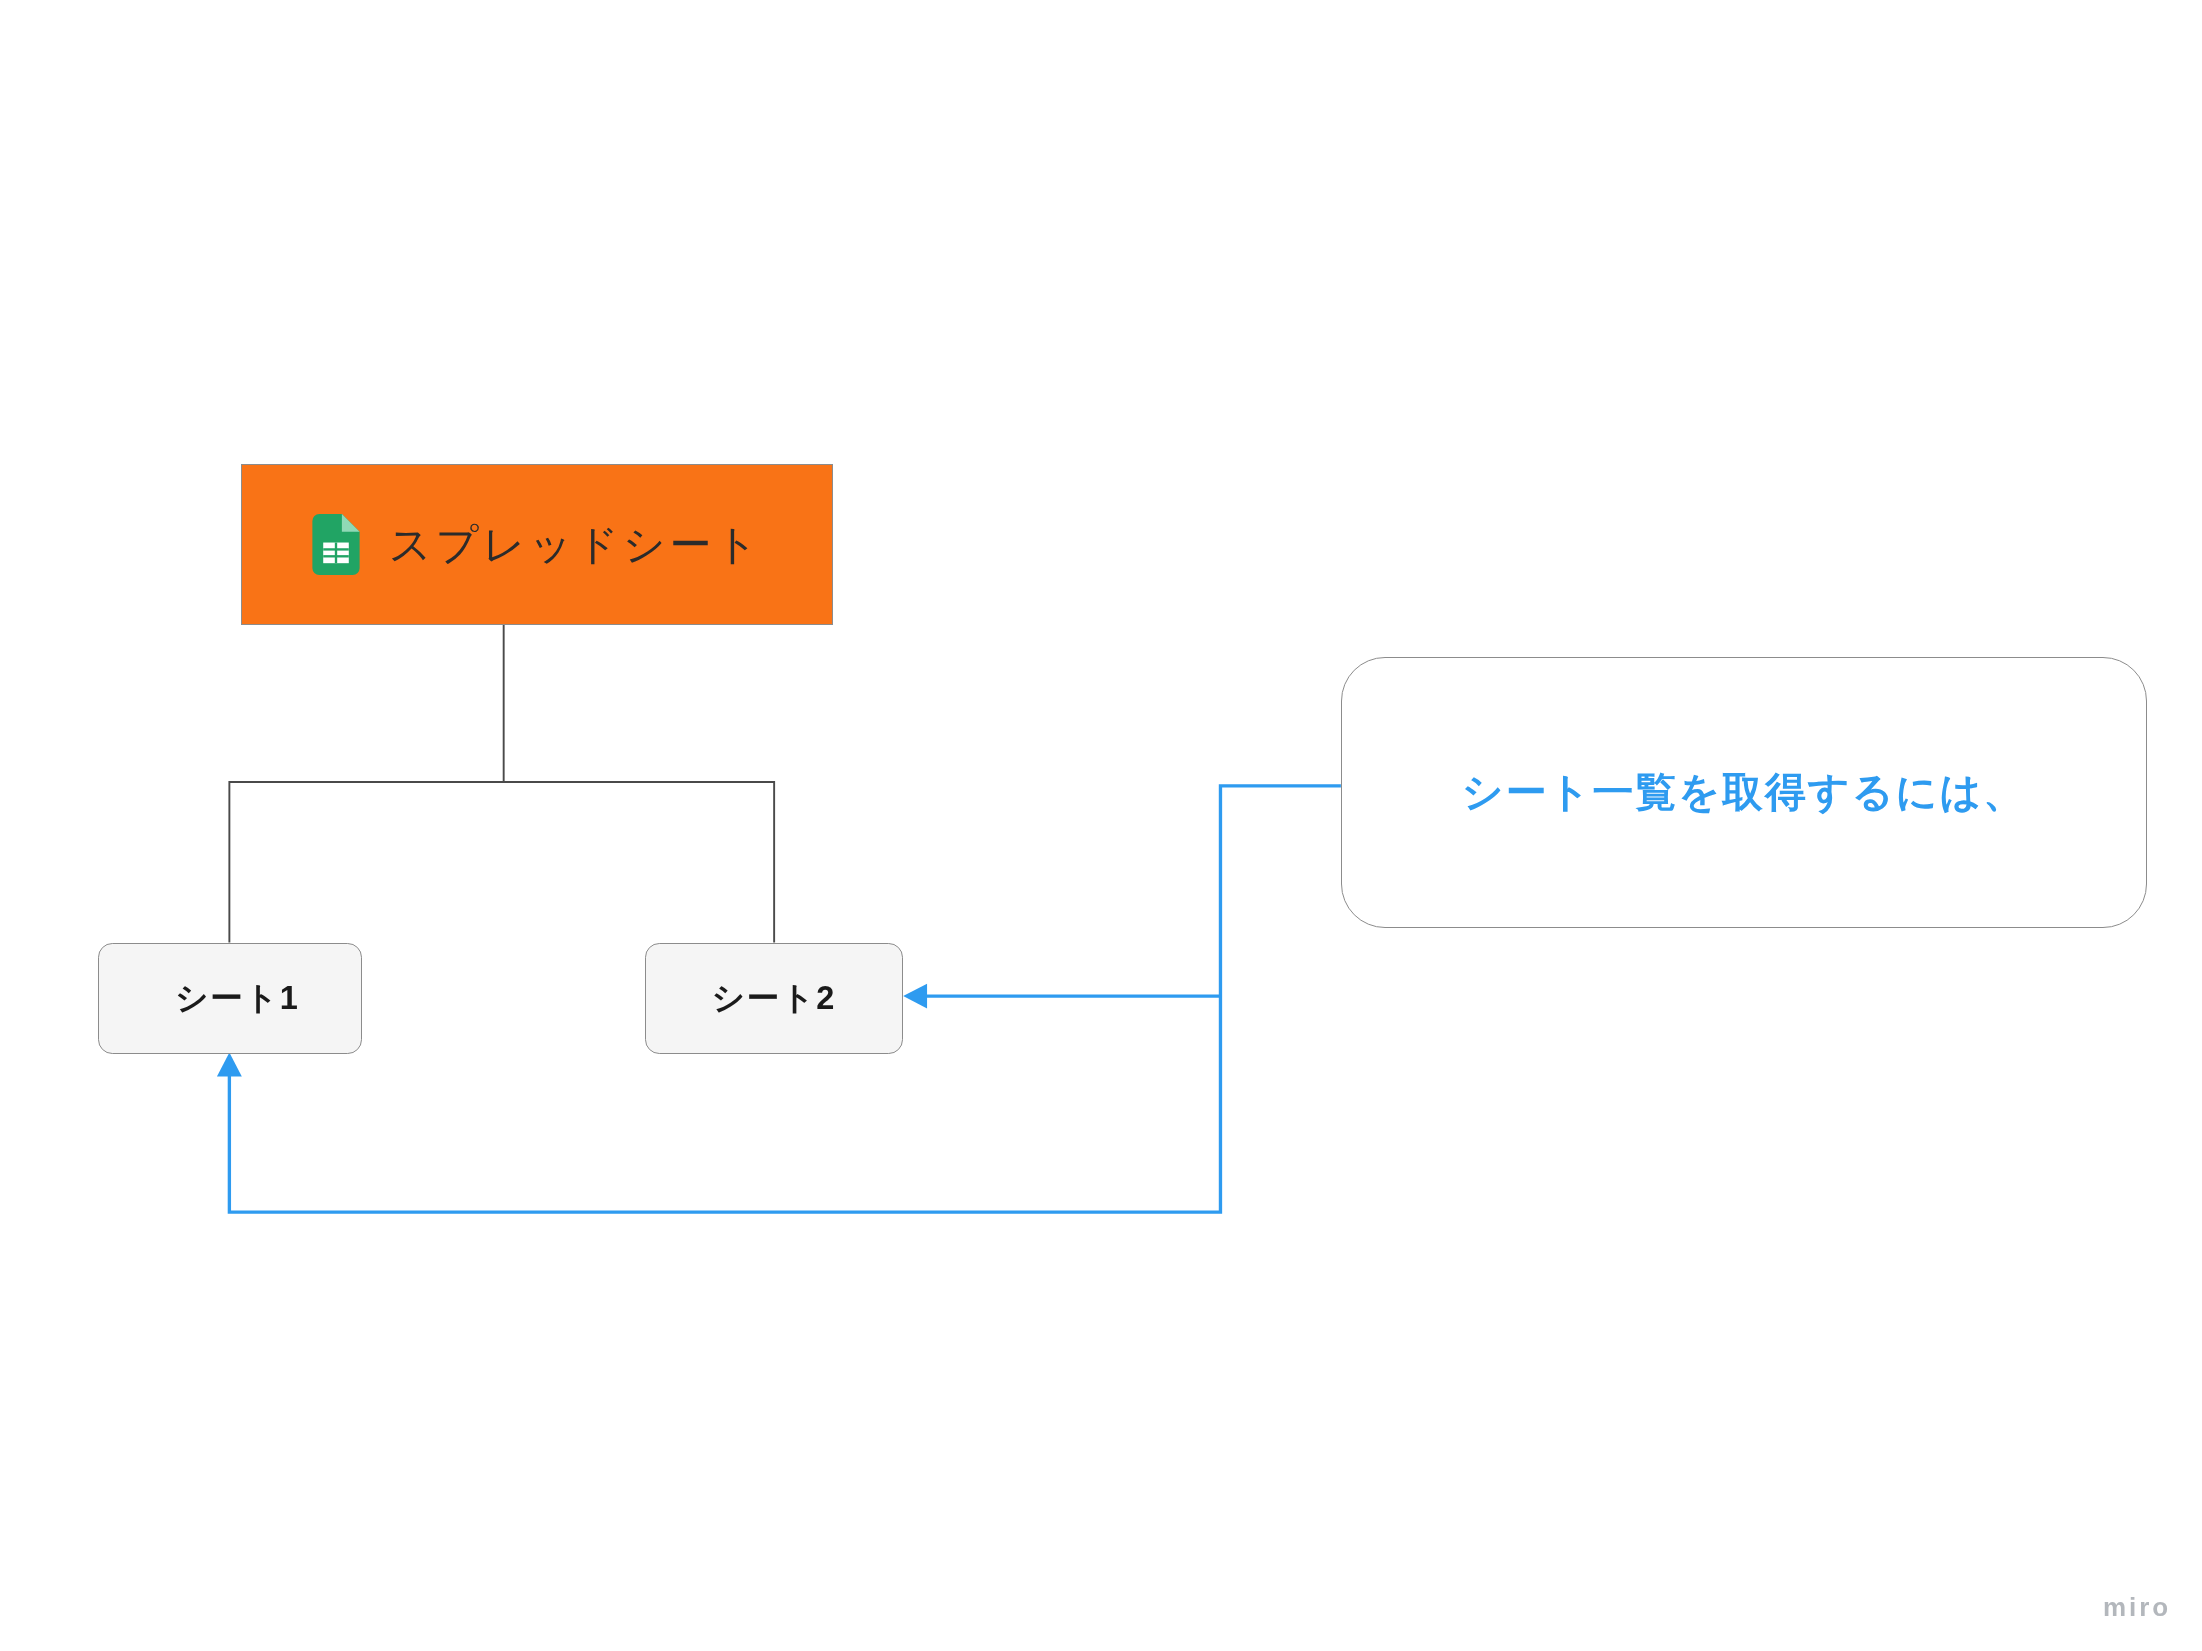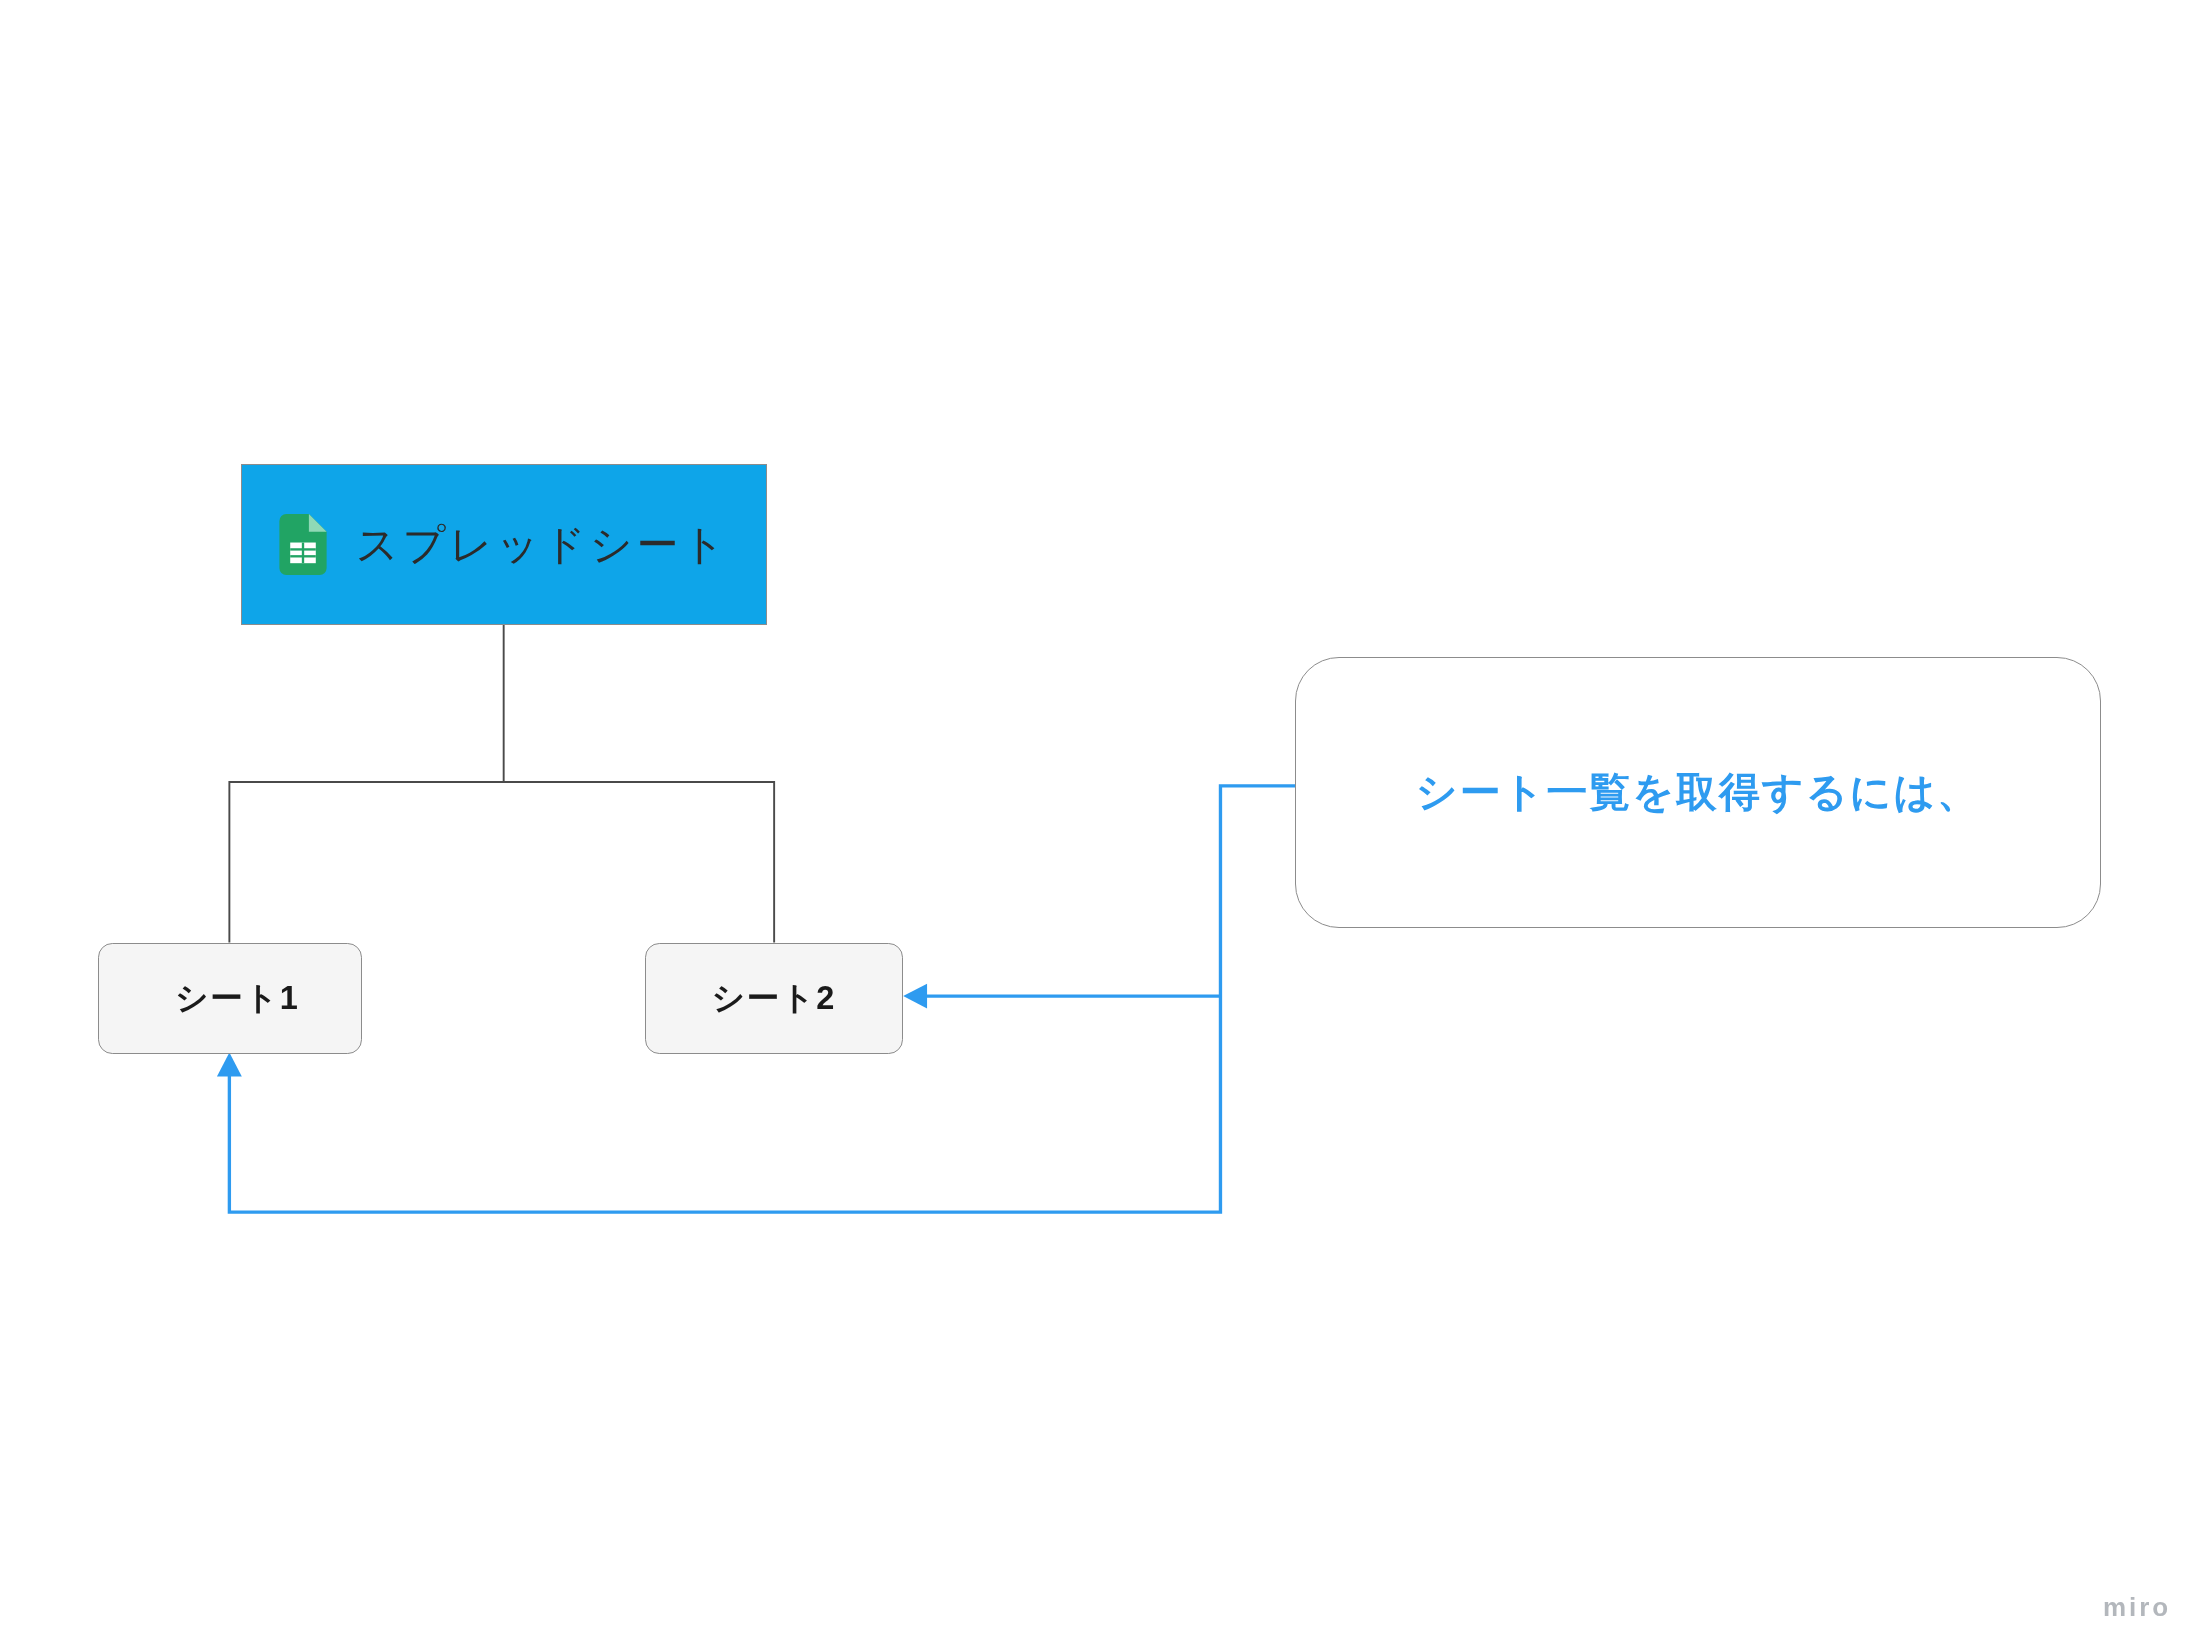--- a/index.html
+++ b/index.html
@@ -29,23 +29,23 @@
   .node {
     position: absolute;
     box-sizing: border-box;
     display: flex;
     align-items: center;
     justify-content: center;
   }
   .spreadsheet-node {
     left: 241px;
     top: 464px;
-    width: 526px;
+    width: 592px;
     height: 161px;
-    background: #0ea5e9;
+    background: #f97316;
     border: 1.9px solid #8c8c8c;
     gap: 29px;
   }
   .spreadsheet-label {
     font-size: 42px;
     color: #2b2b2b;
     letter-spacing: 3.8px;
     font-weight: 500;
   }
   .sheet-node {
@@ -67,21 +67,21 @@
     padding-left: 15px;
   }
   #sheet2-node {
     left: 645px;
     top: 943px;
     width: 258px;
     height: 111px;
   }
   .callout {
     position: absolute;
-    left: 1295px;
+    left: 1341px;
     top: 657px;
     width: 806px;
     height: 271px;
     box-sizing: border-box;
     background: #ffffff;
     border: 1.9px solid #8c8c8c;
     border-radius: 44px;
     display: flex;
     flex-direction: column;
     align-items: center;

